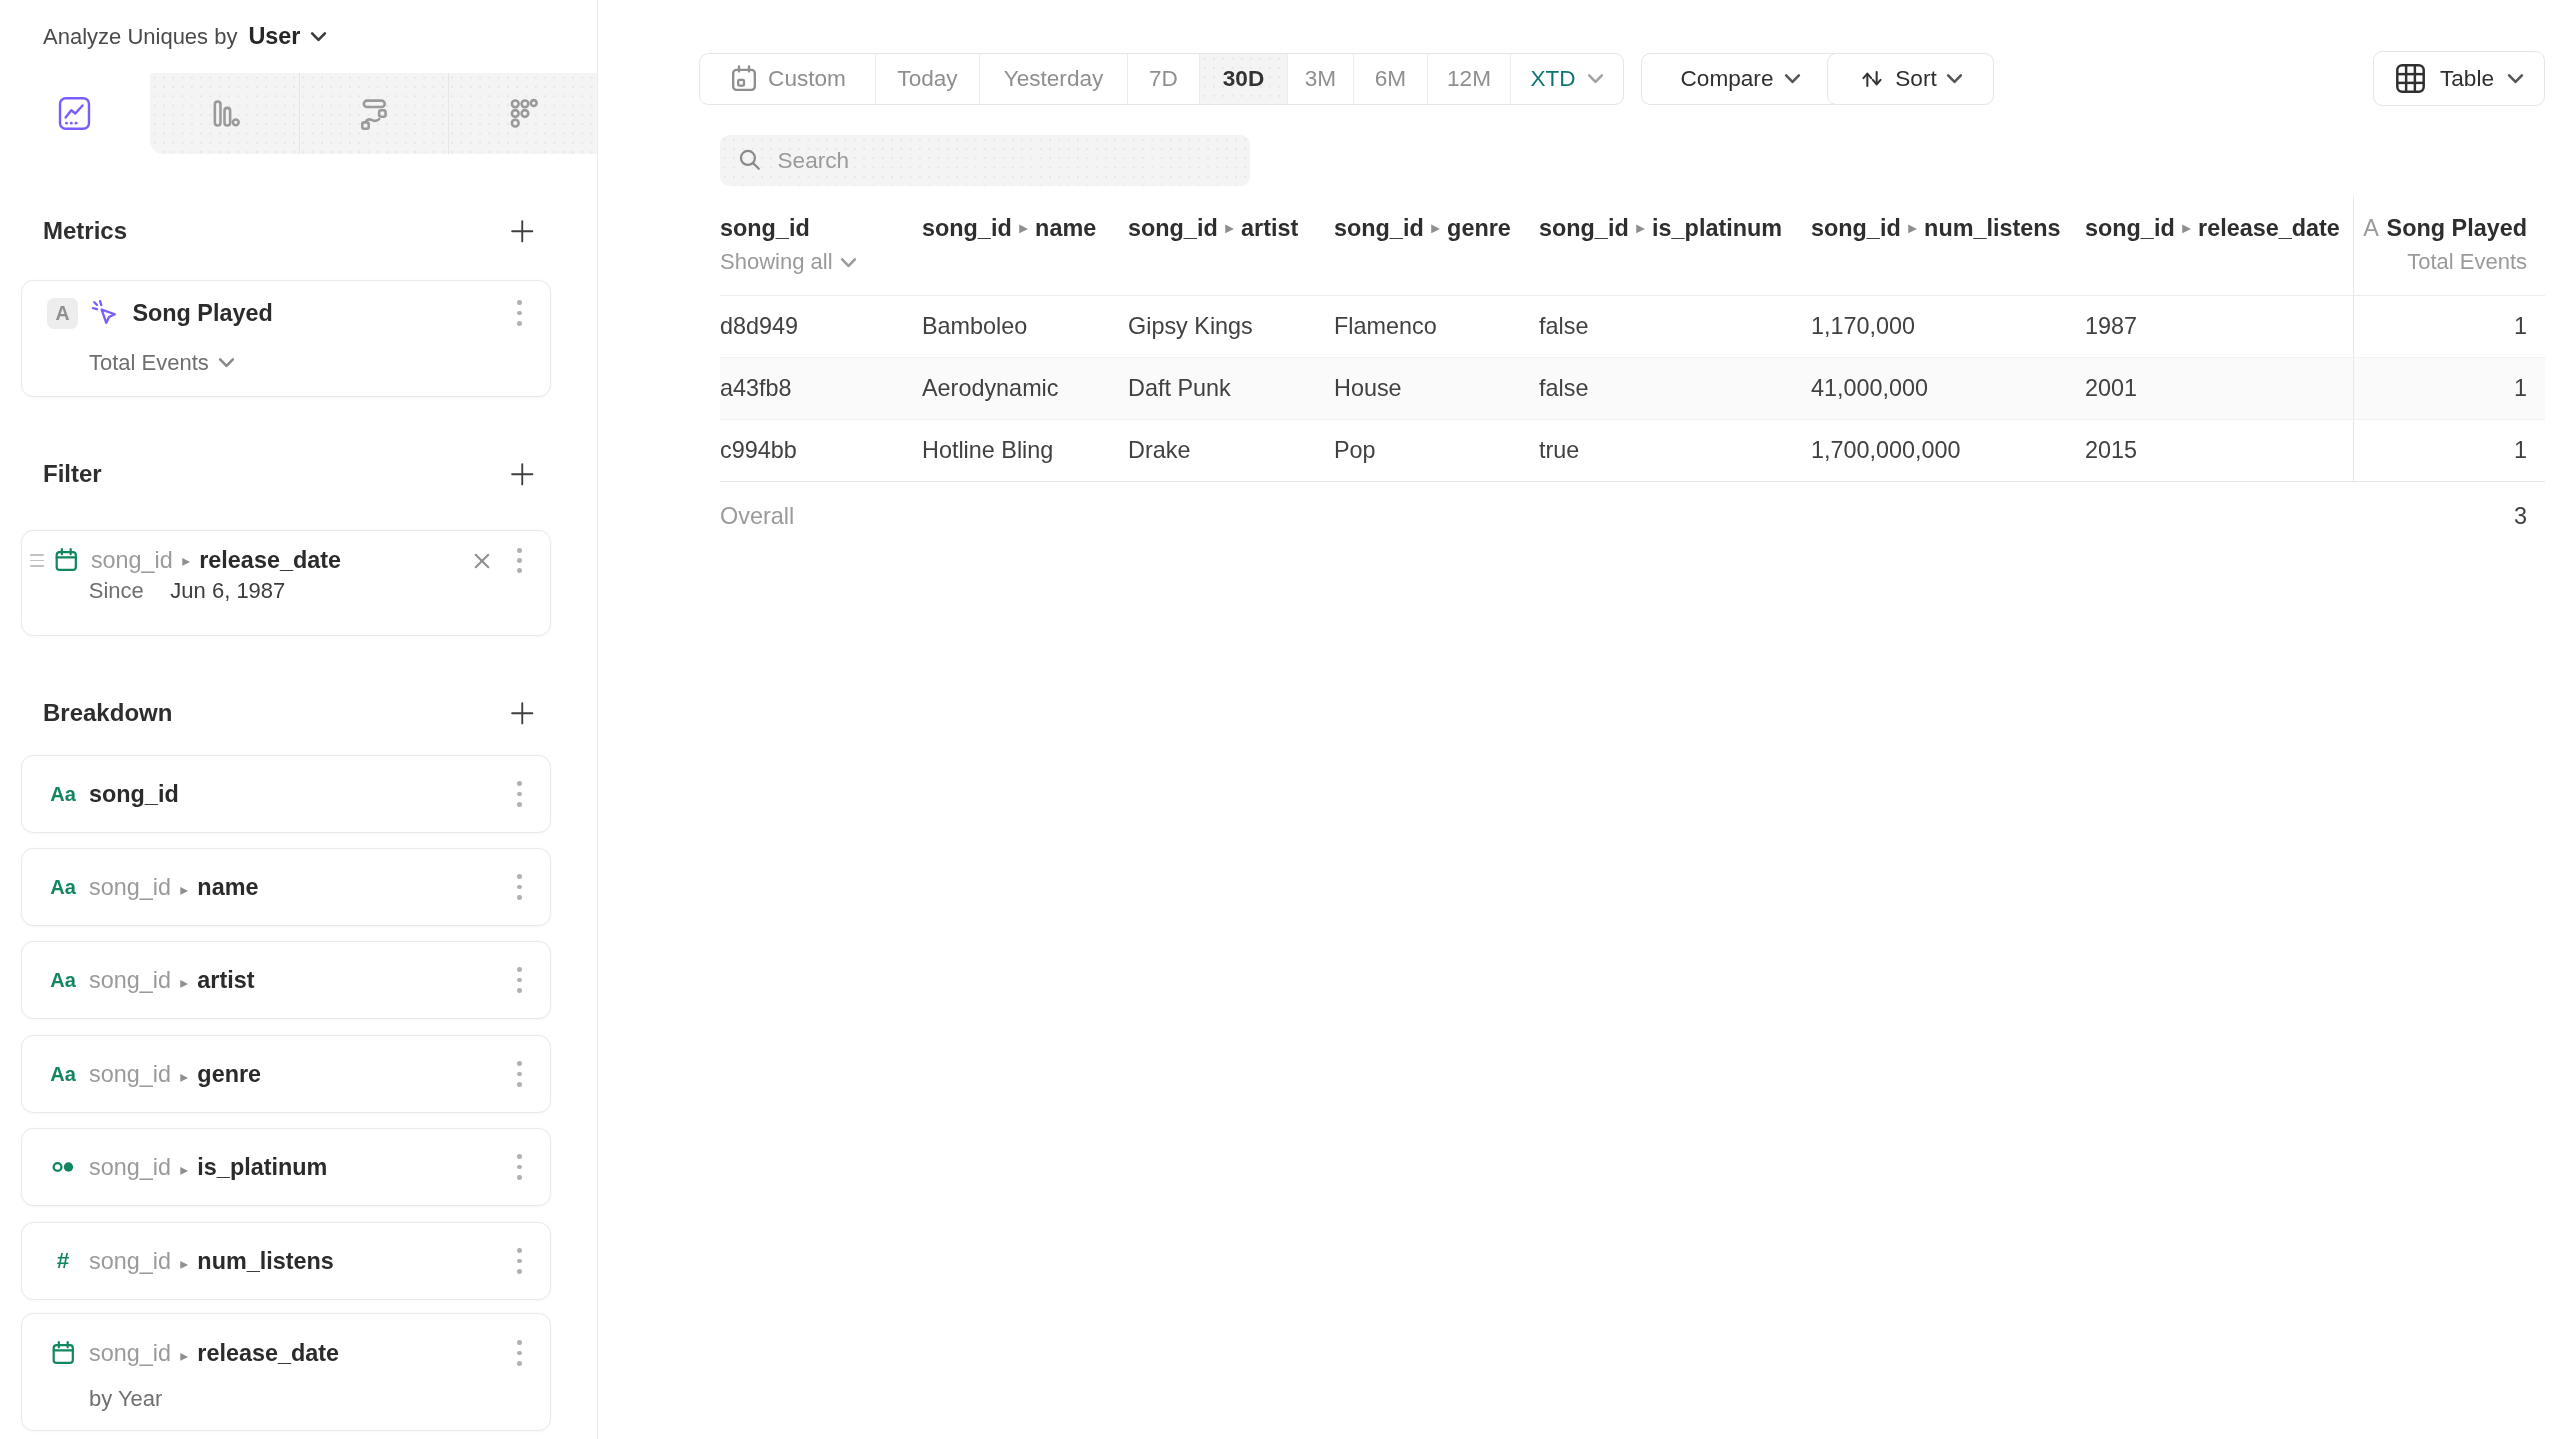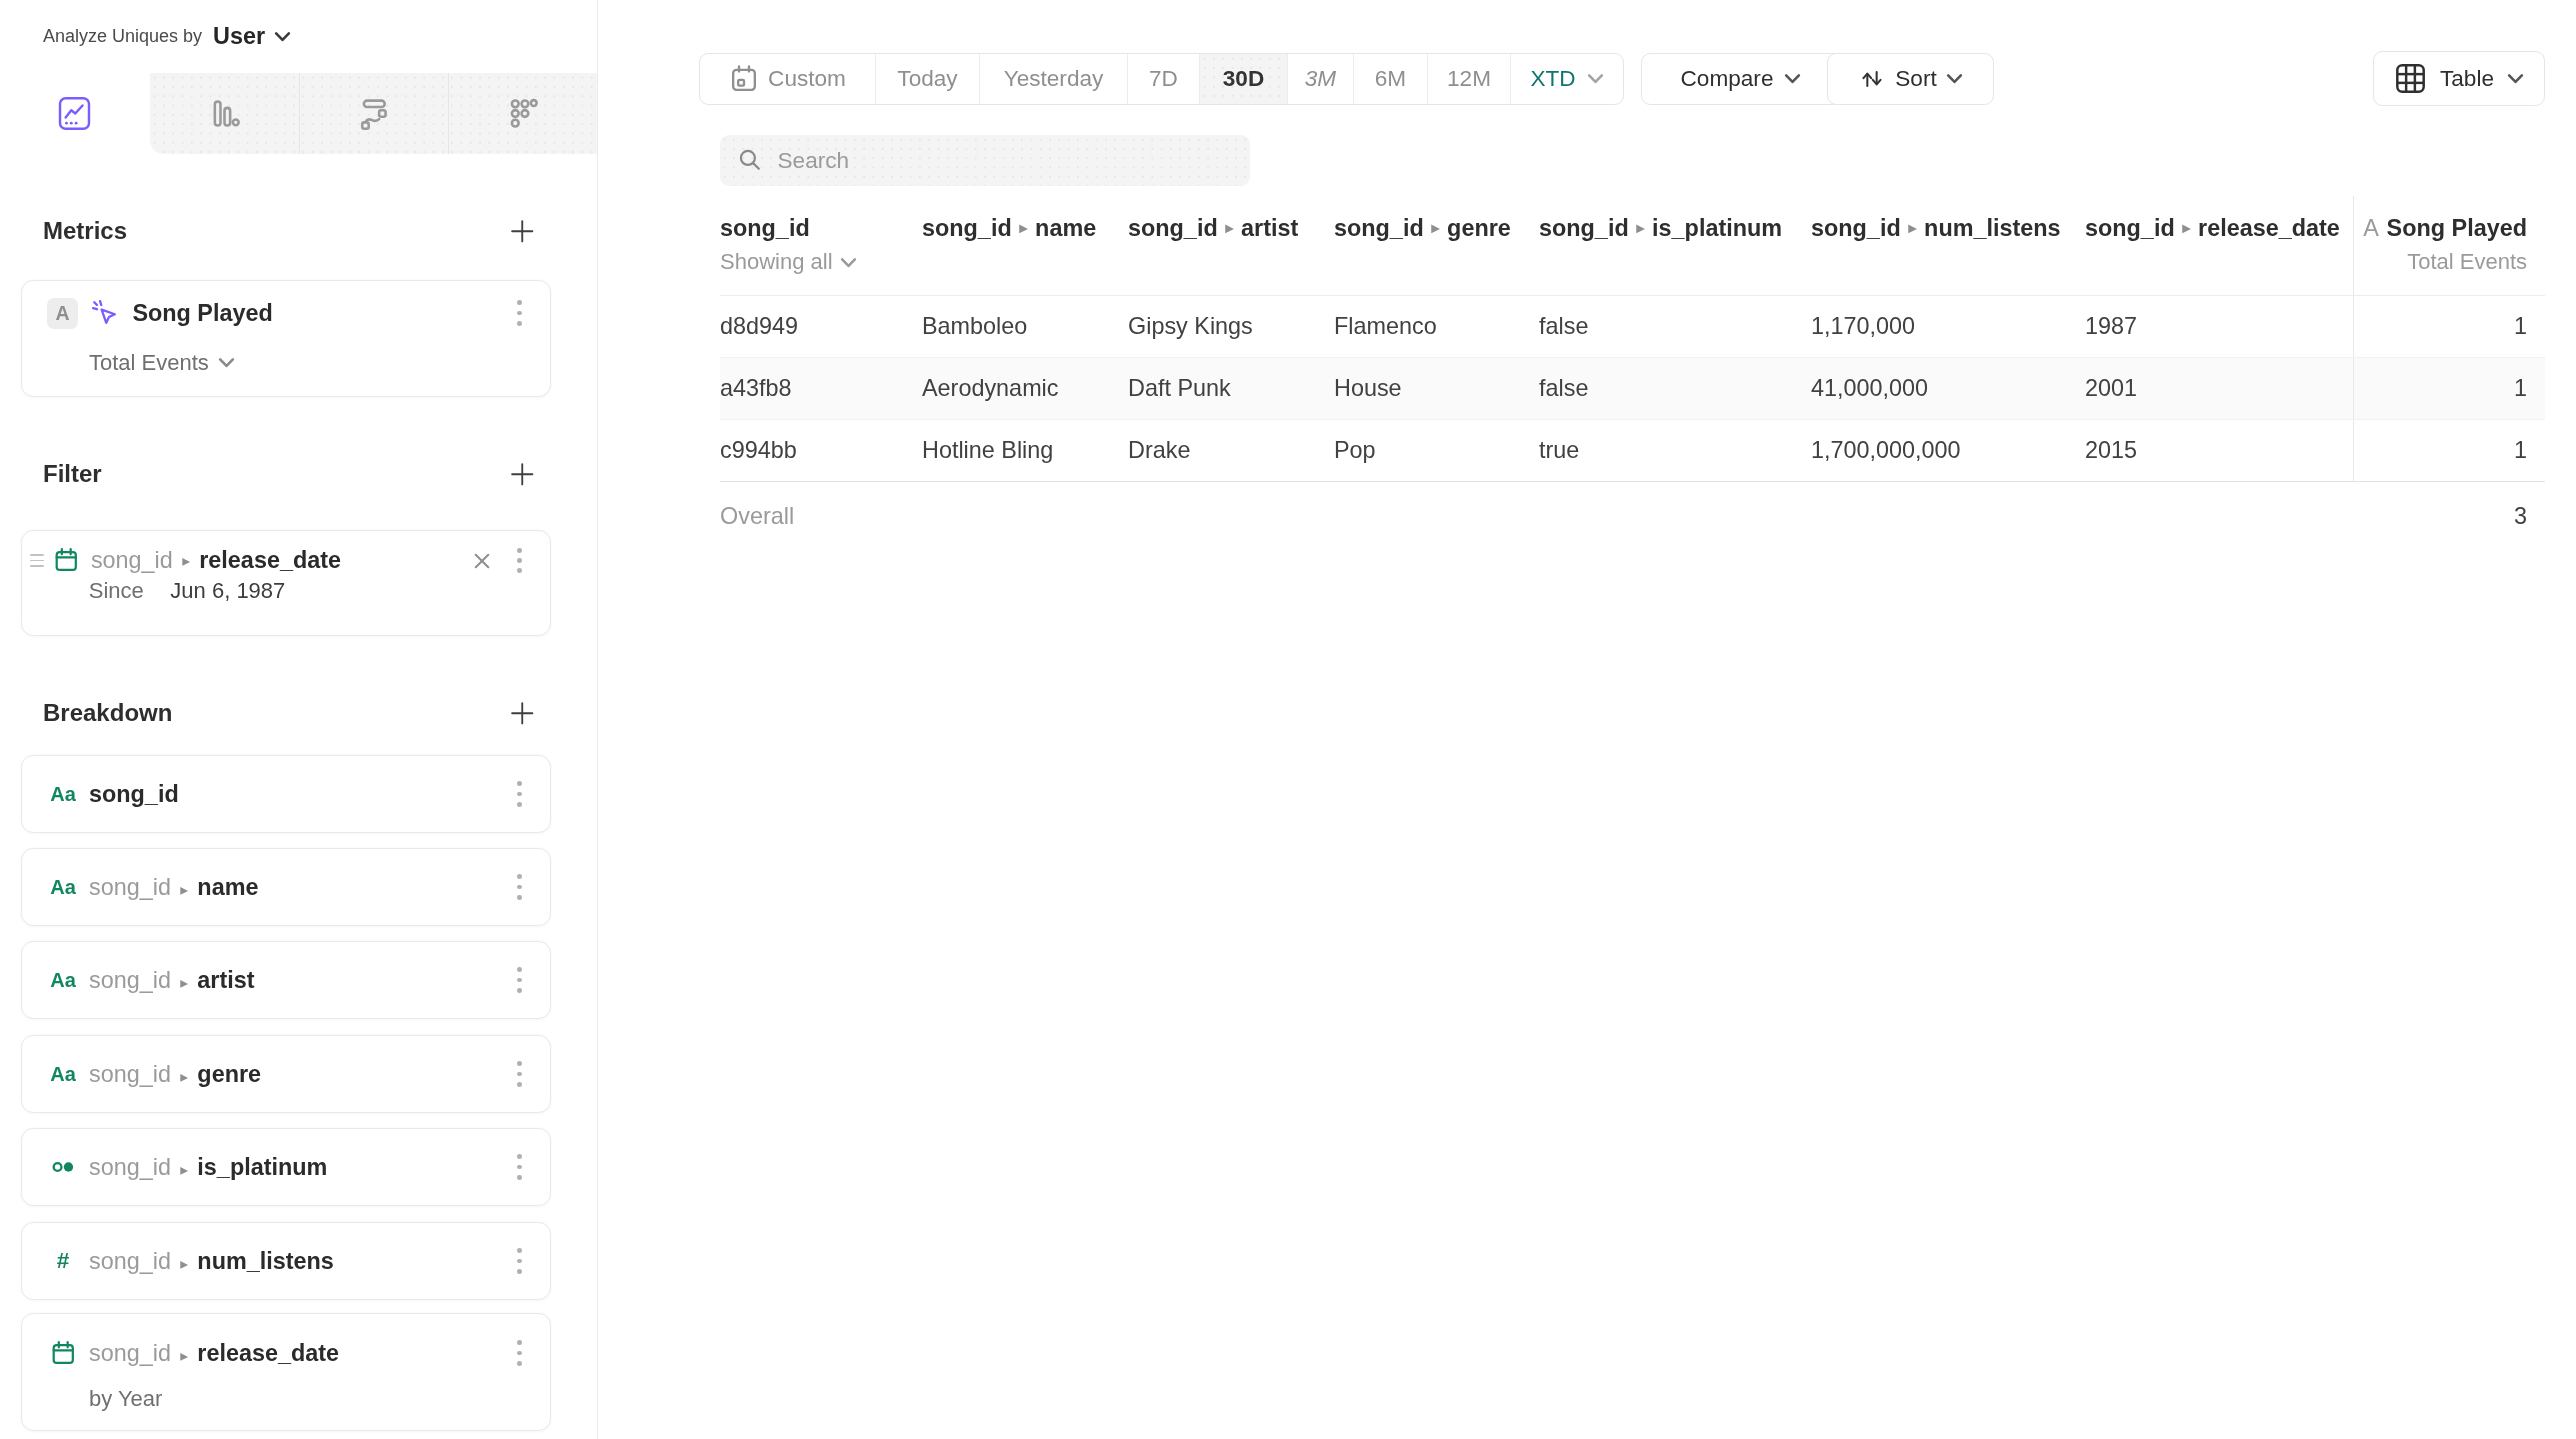--- a/index.html
+++ b/index.html
@@ -5,21 +5,21 @@
   * { margin:0; padding:0; box-sizing:border-box; }
   html,body { width:2576px; height:1439px; overflow:hidden; background:#fff;
     font-family:"Liberation Sans", sans-serif; color:#3f3f3f; }
   svg { display:block; }
 
   
   .sidebar { position:absolute; left:0; top:0; width:598px; height:1439px;
     border-right:1.6px solid #ececec; background:#fff; }
   .sb-header { position:absolute; left:0; top:0; width:100%; height:73px;
     display:flex; align-items:center; padding-left:43px; gap:11px; }
-  .sb-header .prefix { font-size:18px; color:#4a4a4a; }
+  .sb-header .prefix { font-size:22px; color:#4a4a4a; }
   .entity-btn { display:flex; align-items:center; gap:9.3px; cursor:pointer; }
   .entity-btn .entity { font-size:23.4px; font-weight:700; color:#262626; }
   .chev { width:17px; height:11.7px; }
   .chev path { fill:none; stroke:currentColor; stroke-width:1.8; stroke-linecap:round; stroke-linejoin:round; }
   .sb-header .chev { color:#3a3a3a; }
 
   .dotted { background-color:#f4f4f5;
     background-image:radial-gradient(rgba(0,0,0,0.06) 1.3px, transparent 1.3px);
     background-size:9.3px 9.3px; }
 
@@ -390,21 +390,21 @@
       </div>
     <div class="seg" style="width:148px;">
         <span>Yesterday</span>
       </div>
     <div class="seg" style="width:72px;">
         <span>7D</span>
       </div>
     <div class="seg active dotted" style="width:88px;">
         <span>30D</span>
       </div>
-    <div class="seg" style="width:66px;font-style:italic;">
+    <div class="seg" style="width:66px;">
         <span>3M</span>
       </div>
     <div class="seg" style="width:74px;">
         <span>6M</span>
       </div>
     <div class="seg" style="width:83px;">
         <span>12M</span>
       </div>
     <div class="seg muted" style="width:113px;">
       <span>XTD</span>

